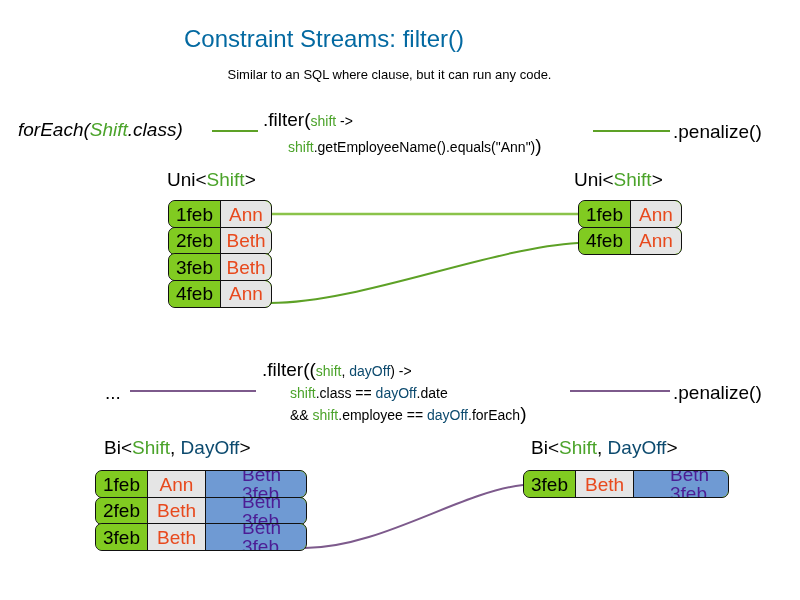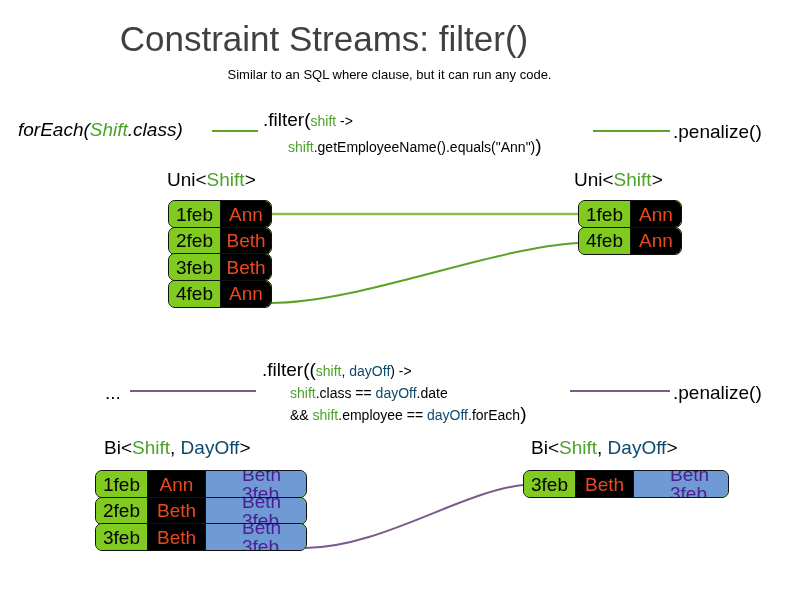--- a/index.html
+++ b/index.html
@@ -14,23 +14,23 @@
     overflow: hidden;
     font-family: "Liberation Sans", sans-serif;
     color: #000000;
   }
   .abs { position: absolute; }
 
   
   #title {
     top: 18px; left: 0; width: 648px;
     text-align: center;
-    font-size: 35px;
+    font-size: 24px;
     line-height: 42px;
-    color: #404040;
+    color: #0369a1;
     white-space: nowrap;
   }
   #subtitle {
     top: 66px; left: 0; width: 779px;
     text-align: center;
     font-size: 13px;
     line-height: 18px;
     color: #000;
   }
 
@@ -71,21 +71,21 @@
     box-sizing: border-box;
     padding: 0 4px;
   }
   .cell-date {
     background: #81cb21;
     color: #000000;
     border-right: 1.6px solid #111111;
     border-radius: 6px 0 0 6px;
   }
   .cell-name {
-    background: #000000;
+    background: #e5e5e5;
     color: #e8491d;
     border-radius: 0 6px 6px 0;
   }
   .card.bi .cell-name {
     border-right: 1.6px solid #111111;
     border-radius: 0;
   }
   .cell-dayoff {
     background: #6f9ad3;
     color: #4c1d95;

